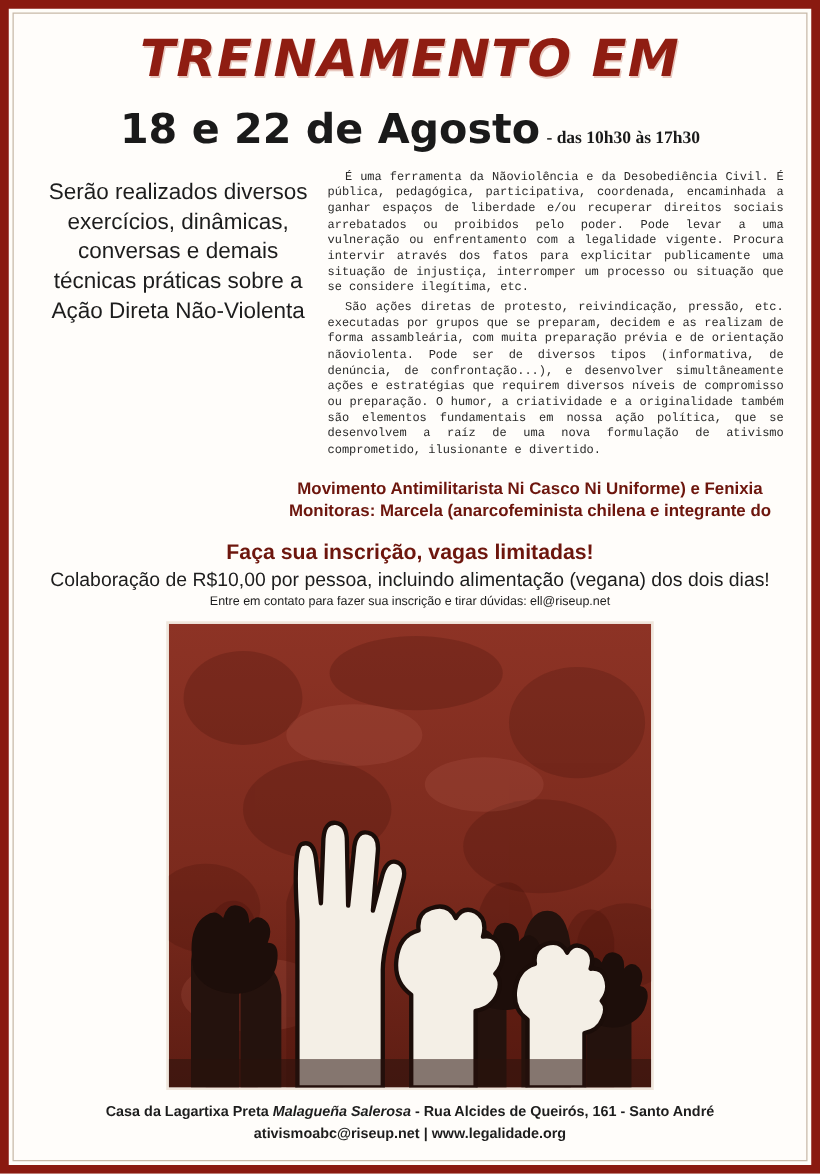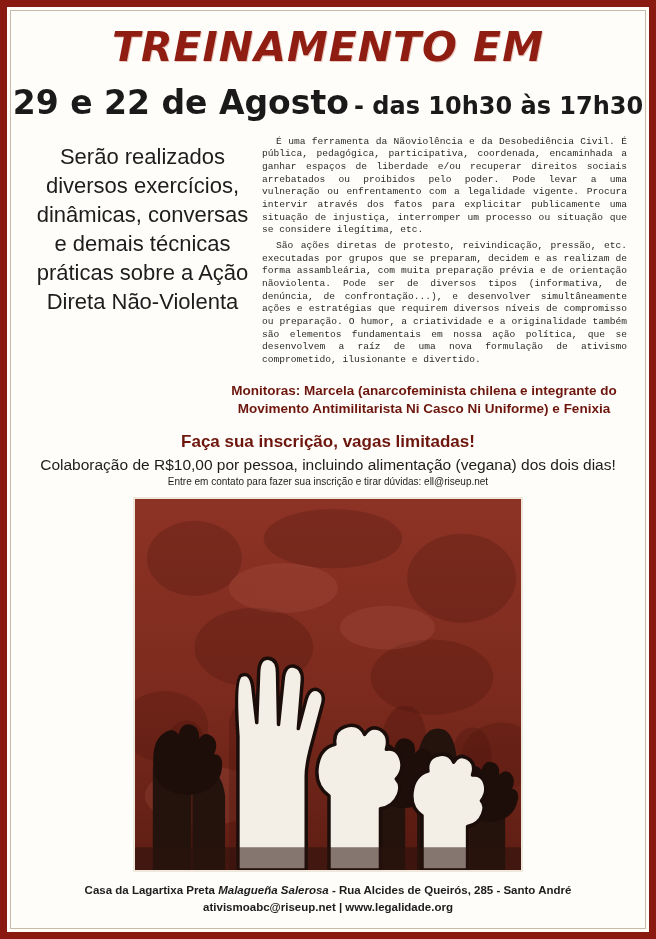--- a/index.html
+++ b/index.html
@@ -47,38 +47,39 @@
     text-align: center;
     margin-top: 14px;
     color: #1a1a1a;
     font-family: "DejaVu Sans", sans-serif;
   }
   .date-big {
     font-size: 33px;
     font-weight: bold;
   }
   .date-small {
-    font-size: 24px;
-    font-weight: bold;
+    font-size: 14px;
+    font-weight: bold;
+    font-family: Liberation Serif, serif;
   }
   
   .cols {
     display: flex;
     margin-top: 14px;
     padding: 0 18px 0 24px;
     box-sizing: border-box;
   }
   .col-left {
     width: 215px;
     flex: 0 0 215px;
     padding-top: 6px;
   }
   .col-left p {
     margin: 0;
-    font-size: 22px;
+    font-size: 18px;
     line-height: 1.32;
     color: #1d1d1d;
     text-align: center;
   }
   .col-right {
     flex: 1 1 auto;
     padding-left: 12px;
   }
   .right-heading {
     text-align: center;
@@ -157,39 +158,39 @@
 <body>
 
 <div class="poster">
   <div class="inner">
 
     <div class="title-block">
       <div class="title-line title-line1">TREINAMENTO EM</div>
     </div>
 
     <div class="date-line">
-      <span class="date-big">29 e 22 de Agosto</span>
+      <span class="date-big">18 e 22 de Agosto</span>
       <span class="date-small">- das 10h30 às 17h30</span>
     </div>
 
     <div class="cols">
       <div class="col-left">
         <p>Serão realizados diversos exercícios, dinâmicas, conversas e demais técnicas práticas sobre a Ação Direta Não-Violenta</p>
       </div>
       <div class="col-right">
         <div class="right-body">
           <p class="ind">É uma ferramenta da Nãoviolência e da Desobediência Civil. É pública, pedagógica, participativa, coordenada, encaminhada a ganhar espaços de liberdade e/ou recuperar direitos sociais arrebatados ou proibidos pelo poder. Pode levar a uma vulneração ou enfrentamento com a legalidade vigente. Procura intervir através dos fatos para explicitar publicamente uma situação de injustiça, interromper um processo ou situação que se considere ilegítima, etc.</p>
           <p class="ind">São ações diretas de protesto, reivindicação, pressão, etc. executadas por grupos que se preparam, decidem e as realizam de forma assambleária, com muita preparação prévia e de orientação nãoviolenta. Pode ser de diversos tipos (informativa, de denúncia, de confrontação...), e desenvolver simultâneamente ações e estratégias que requirem diversos níveis de compromisso ou preparação. O humor, a criatividade e a originalidade também são elementos fundamentais em nossa ação política, que se desenvolvem a raíz de uma nova formulação de ativismo comprometido, ilusionante e divertido.</p>
         </div>
       </div>
     </div>
 
     <div class="monitors">
+      <div>Movimento Antimilitarista Ni Casco Ni Uniforme)  e Fenixia</div>
       <div>Monitoras: Marcela (anarcofeminista chilena e integrante do</div>
-      <div>Movimento Antimilitarista Ni Casco Ni Uniforme)  e Fenixia</div>
     </div>
 
     <div class="cta">
       <div class="cta-title">Faça sua inscrição, vagas limitadas!</div>
       <div class="cta-line1">Colaboração de R$10,00 por pessoa, incluindo alimentação (vegana) dos dois dias!</div>
       <div class="cta-line2">Entre em contato para fazer sua inscrição e tirar dúvidas: ell@riseup.net</div>
     </div>
 
     <div class="art-wrap">
       <svg class="art" viewBox="0 0 390 375" preserveAspectRatio="none">
@@ -246,21 +247,21 @@
 
           <path d="M290 375 L290 320 q-12 -8 -10 -24 q2 -17 16 -21 q-2 -12 9 -16 q12 -4 17 7 q5 -9 14 -4 q9 5 5 17 q9 -1 12 7 q4 10 -3 19 q5 5 1 14 q-4 10 -15 12 l0 44 Z"></path>
         </g>
 
         <rect x="0" y="352" width="390" height="23" fill="#2a130d" opacity="0.55"></rect>
       </svg>
     </div>
 
     <div class="footer">
       <div>
-        <span>Casa da Lagartixa Preta </span><span class="italic">Malagueña Salerosa</span><span> - Rua Alcides de Queirós, 285 - Santo André</span>
+        <span>Casa da Lagartixa Preta </span><span class="italic">Malagueña Salerosa</span><span> - Rua Alcides de Queirós, 161 - Santo André</span>
       </div>
       <div>
         <a href="#">ativismoabc@riseup.net</a><span class="sep"> | </span><a href="#">www.legalidade.org</a>
       </div>
     </div>
 
   </div>
 </div>
 
 </body></html>

